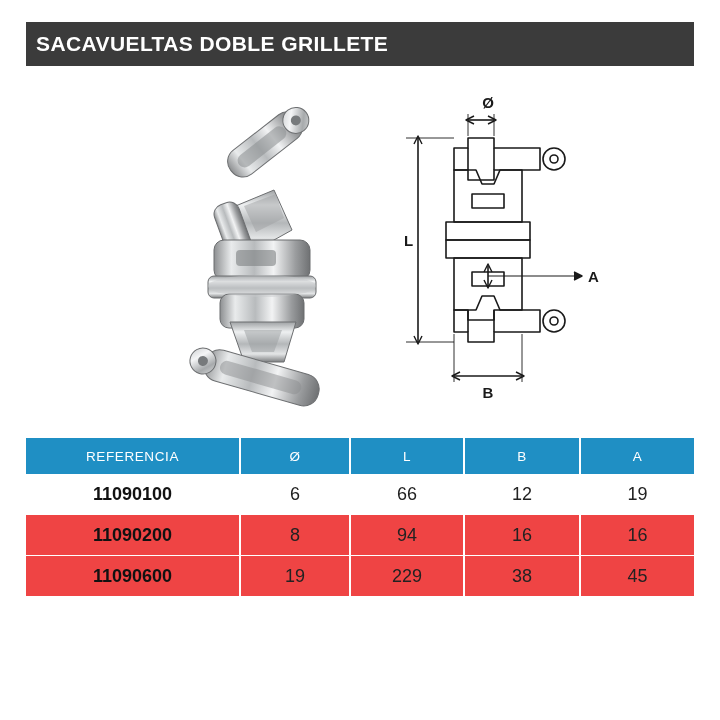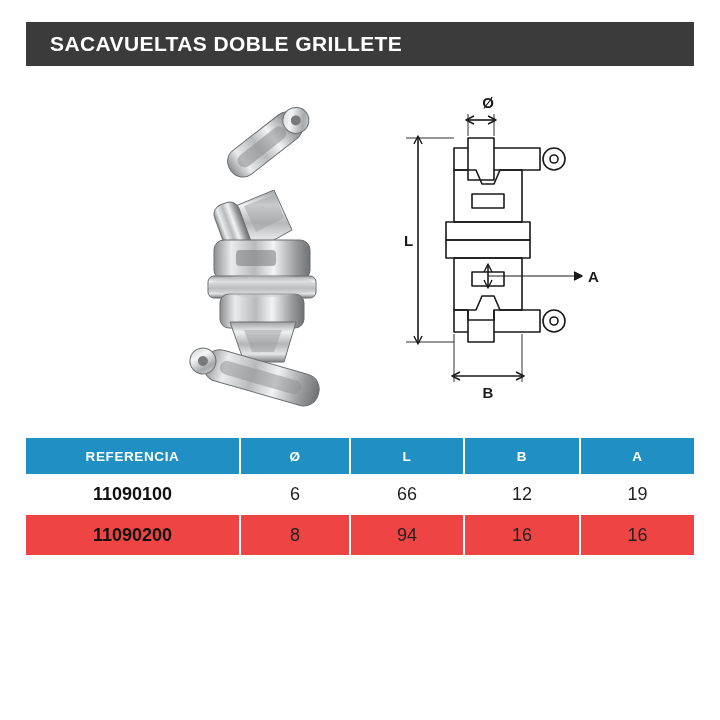--- a/index.html
+++ b/index.html
@@ -24,21 +24,21 @@
     height: 44px;
     background: #3b3b3b;
     display: flex;
     align-items: center;
   }
   .header-title {
     color: #ffffff;
     font-size: 21px;
     font-weight: bold;
     letter-spacing: 0.4px;
-    padding-left: 24px;
+    padding-left: 10px;
     white-space: nowrap;
   }
 
   
   .figures {
     position: absolute;
     left: 26px;
     top: 80px;
     width: 668px;
     height: 350px;
@@ -68,21 +68,21 @@
   }
   table.spec {
     border-collapse: collapse;
     width: 668px;
     table-layout: fixed;
   }
   table.spec th {
     background: #1f8fc4;
     color: #ffffff;
     font-size: 13.5px;
-    font-weight: bold;
+    font-weight: normal;
     height: 34px;
     letter-spacing: 0.6px;
     border-right: 2px solid #ffffff;
     text-align: center;
   }
   table.spec th:last-child { border-right: none; }
   table.spec td {
     height: 38px;
     text-align: center;
     font-size: 18px;
@@ -265,15 +265,22 @@
         <td>12</td>
         <td>19</td>
       </tr>
       <tr class="even">
         <td class="ref">11090200</td>
         <td>8</td>
         <td>94</td>
         <td>16</td>
         <td>16</td>
       </tr>
+      <tr class="even">
+        <td class="ref">11090600</td>
+        <td>19</td>
+        <td>229</td>
+        <td>38</td>
+        <td>45</td>
+      </tr>
     </tbody>
   </table>
 </div>
 
 </body></html>

